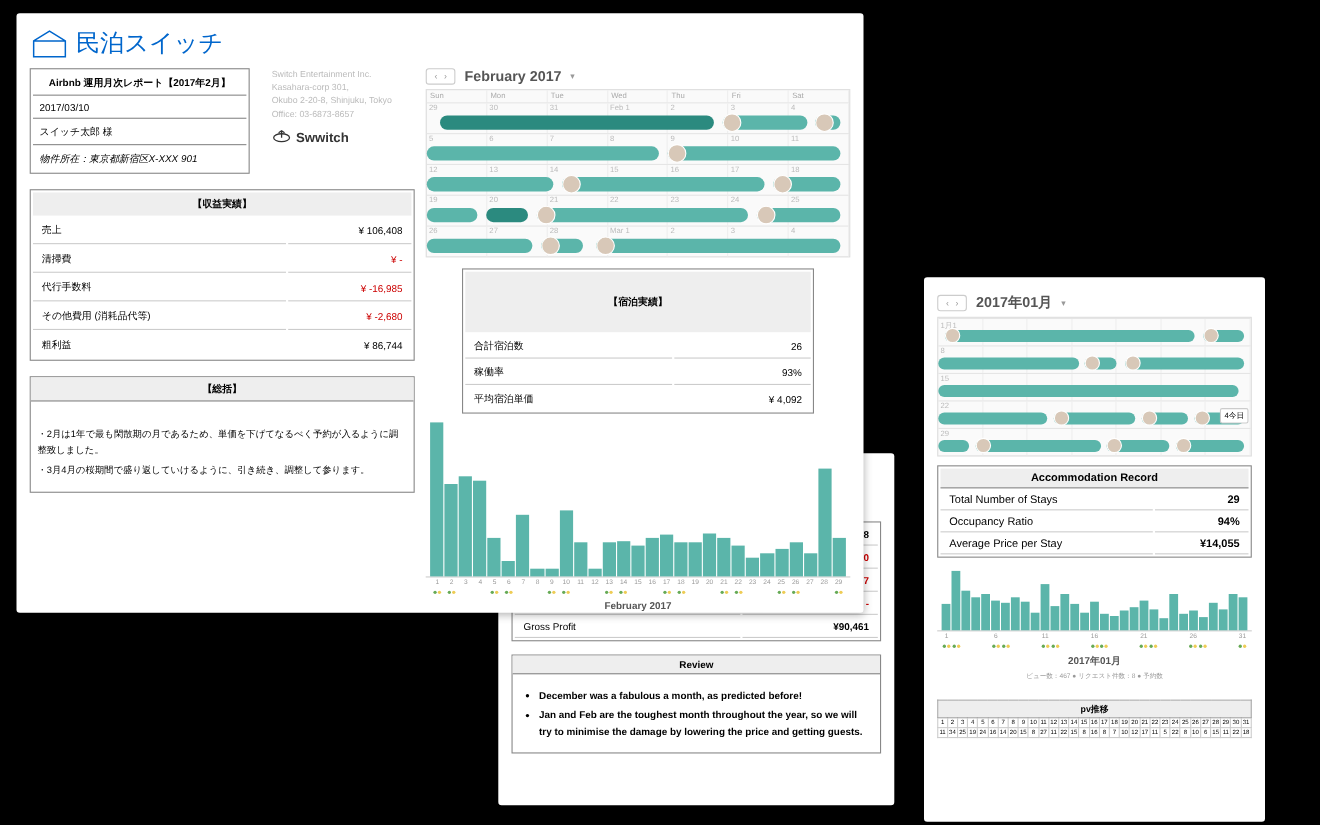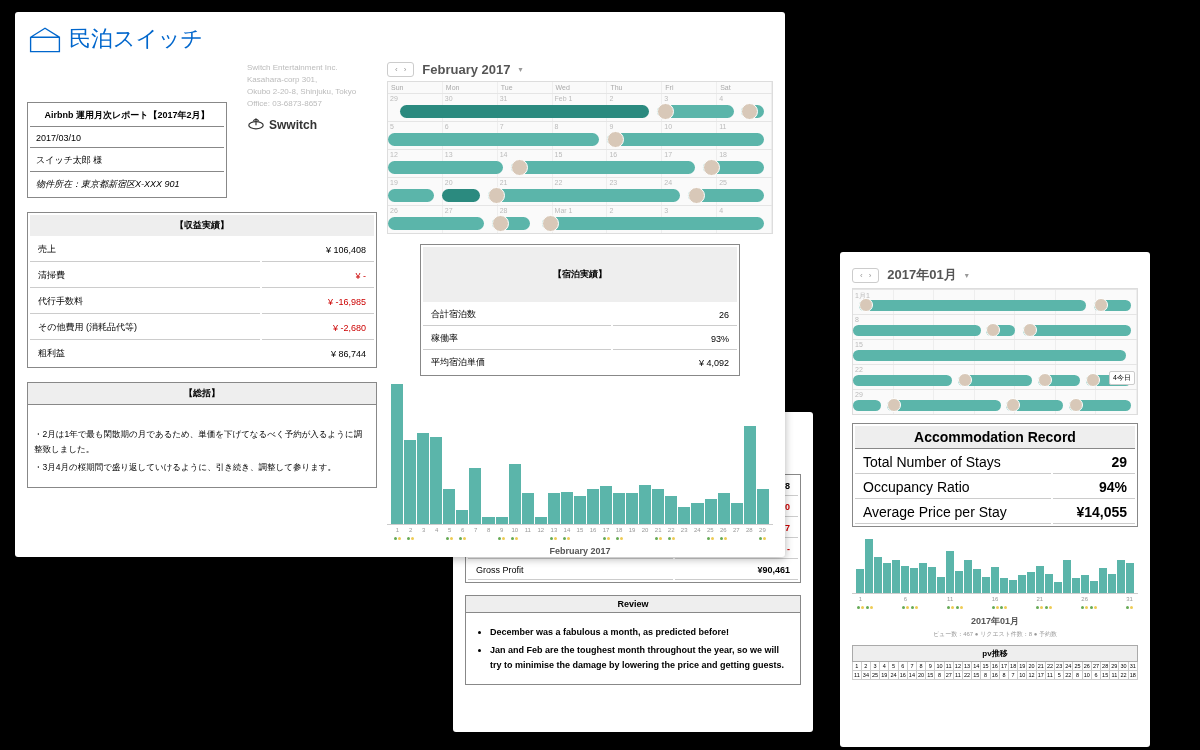--- a/index.html
+++ b/index.html
@@ -11,21 +11,21 @@
   .p1 { left: 15px; top: 12px; width: 770px; height: 545px; }
   .logo-row { display: flex; align-items: center; gap: 6px; margin-bottom: 8px; }
   .logo-icon { width: 36px; height: 30px; }
   .logo-icon svg { width: 100%; height: 100%; }
   .logo-text { font-size: 22px; color: #0066cc; font-weight: 300; }
   
   .p1-cols { display: flex; gap: 10px; }
   .p1-left { width: 350px; }
   .p1-right { flex: 1; }
   
-  .info-table { border: 1px solid #888; width: 200px; font-size: 9px; margin-top: 40px; }
+  .info-table { border: 1px solid #888; width: 200px; font-size: 9px; }
   .info-table td { border-bottom: 1px solid #888; padding: 4px 6px; }
   .info-table tr:last-child td { border-bottom: none; font-style: italic; }
   
   .company-info { font-size: 8px; color: #bbb; line-height: 1.5; padding-left: 10px; }
   .swwitch-row { display: flex; align-items: center; gap: 4px; margin-top: 6px; color: #333; font-size: 12px; font-weight: bold; }
   .swwitch-icon { width: 18px; height: 14px; }
   
   .section-table { width: 100%; border: 1px solid #888; margin-top: 14px; font-size: 9px; }
   .section-table .hdr { background: #eee; text-align: center; font-weight: bold; padding: 4px; border-bottom: 1px solid #888; }
   .section-table td { padding: 5px 8px; border-bottom: 1px solid #ccc; }
@@ -85,30 +85,30 @@
   
   
   .p3 { left: 840px; top: 252px; width: 310px; height: 495px; }
   .p3 .cal-header { margin-top: 2px; }
   .p3 .calendar { font-size: 7px; }
   .p3 .cal-week { height: 25px; }
   .p3 .booking { top: 10px; height: 11px; }
   .p3 .avatar { width: 14px; height: 14px; top: 8px; }
   .badge { position: absolute; background: #fff; border: 1px solid #ccc; font-size: 7px; padding: 1px 3px; border-radius: 2px; top: 6px; }
   
-  .acc-table { width: 100%; border: 1px solid #888; margin-top: 8px; font-size: 14px; }
+  .acc-table { width: 100%; border: 1px solid #888; margin-top: 8px; font-size: 10px; }
   .acc-table .hdr { background: #eee; text-align: center; font-weight: bold; padding: 3px; border-bottom: 1px solid #888; }
   .acc-table td { padding: 3px 8px; border-bottom: 1px solid #ccc; }
   .acc-table .val { text-align: right; font-weight: bold; }
   
   .mini-chart { margin-top: 6px; }
   .mini-chart .bars { height: 60px; }
   .mini-stats { text-align: center; font-size: 6px; color: #999; margin-top: 2px; }
   
-  .pv-table { width: 100%; margin-top: 6px; border: 1px solid #aaa; font-size: 5.5px; border-collapse: collapse; }
+  .pv-table { width: 100%; margin-top: 17px; border: 1px solid #aaa; font-size: 5.5px; border-collapse: collapse; }
   .pv-table .hdr { background: #eee; text-align: center; font-weight: bold; padding: 2px; border: 1px solid #aaa; font-size: 8px; }
   .pv-table td { border: 1px solid #ccc; text-align: center; padding: 1px; }
 </style>
 </head>
 <body>
 
 <div class="panel p1">
   <div class="logo-row">
     <div class="logo-icon">
       <svg viewBox="0 0 40 32">

